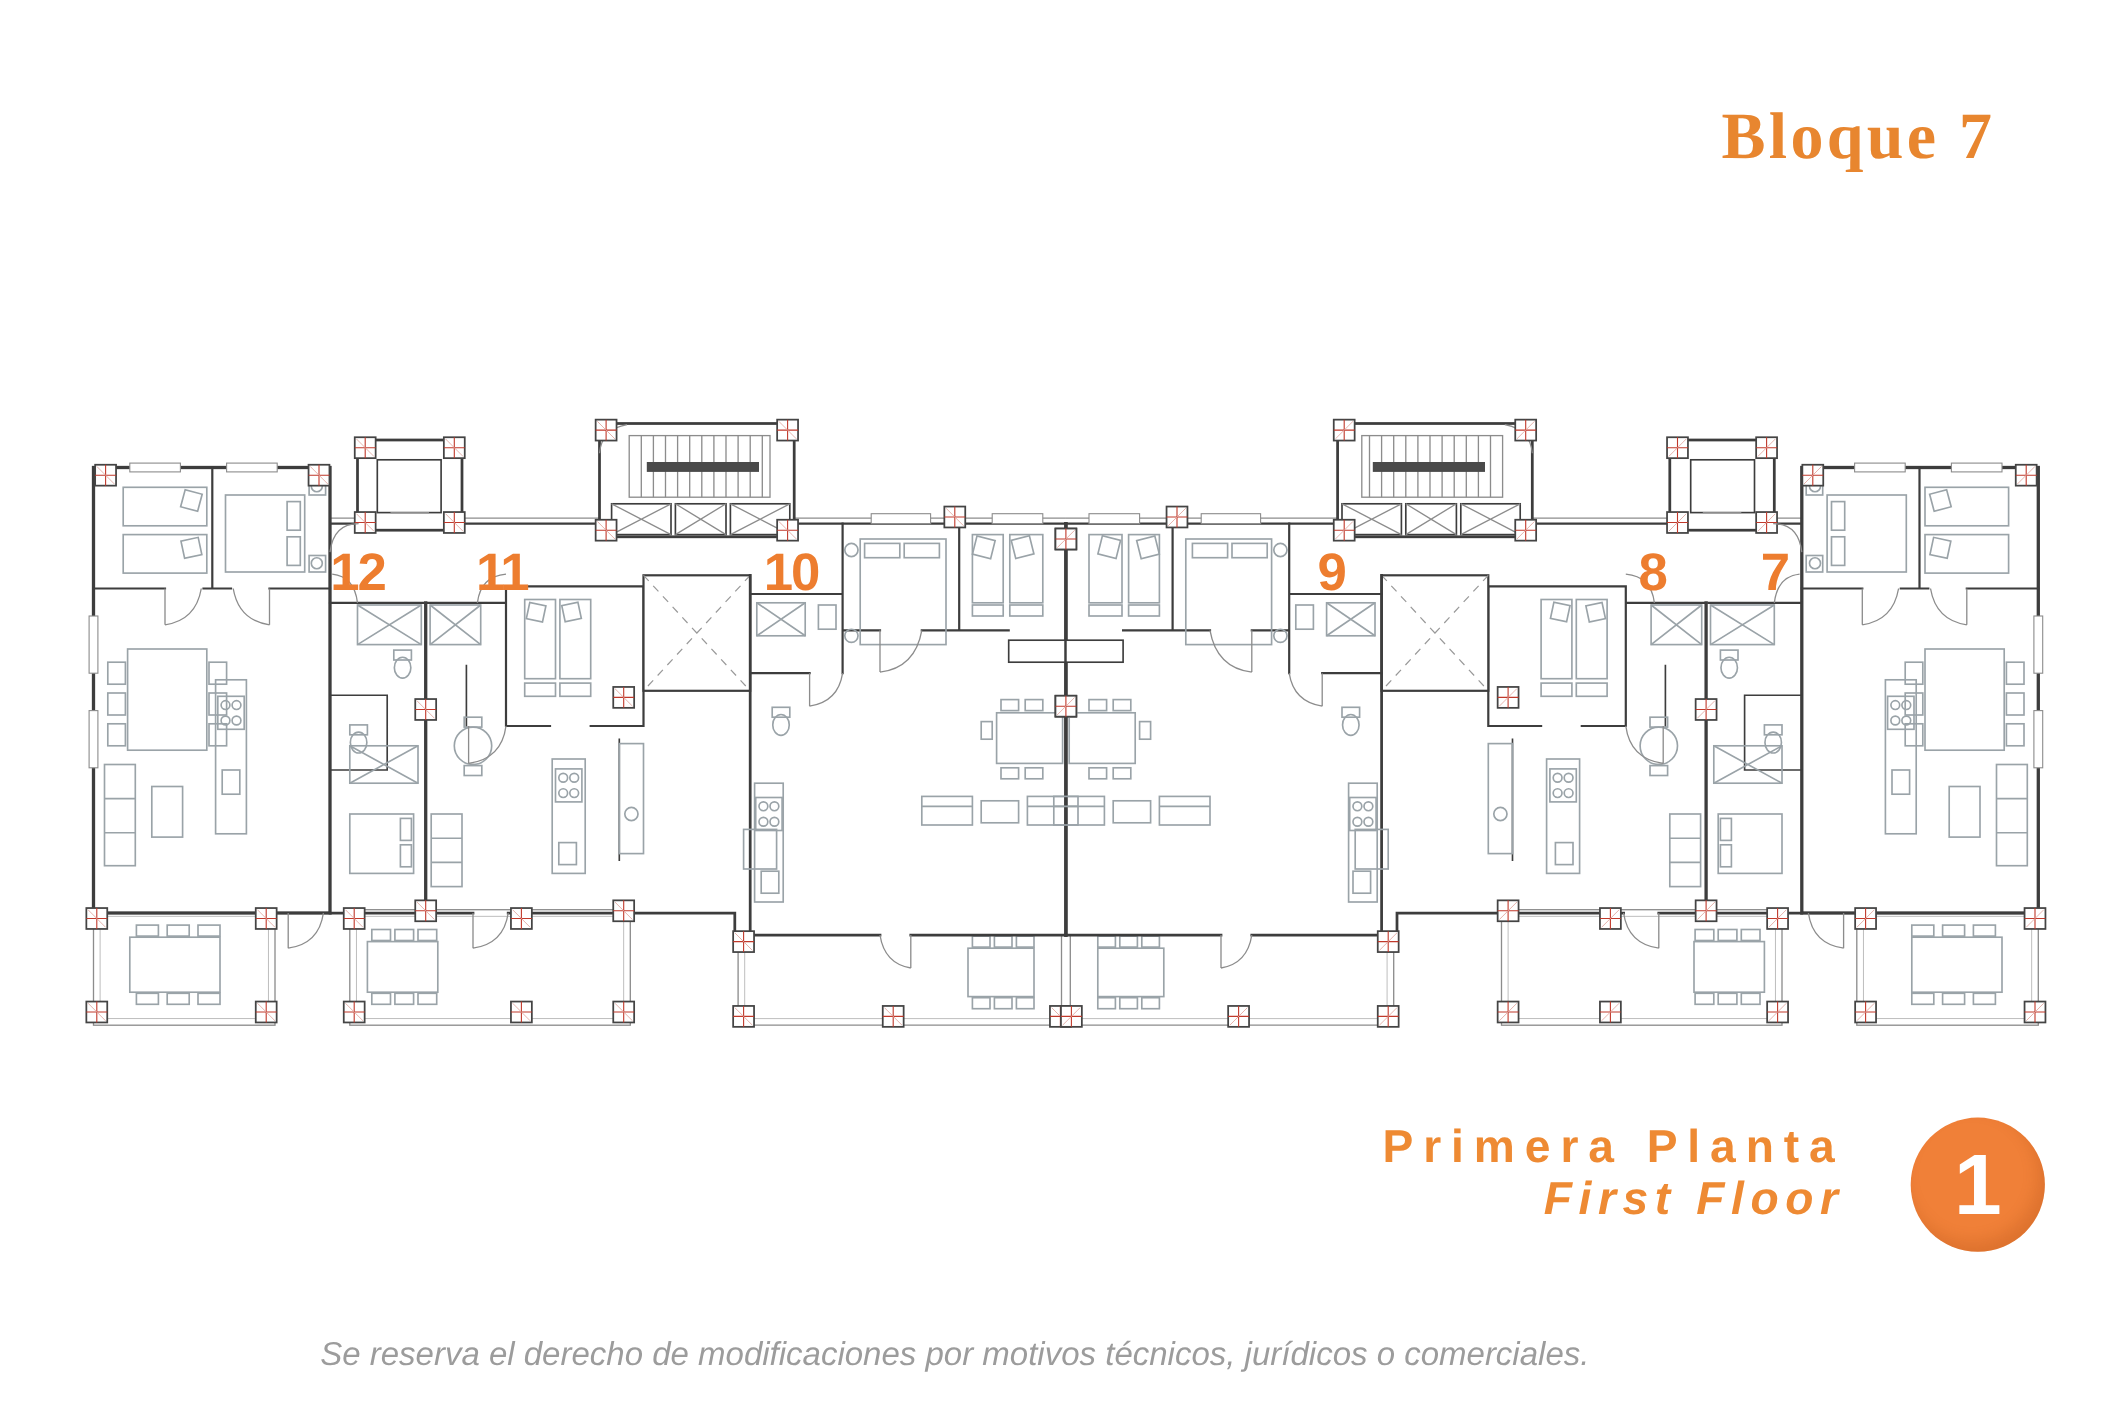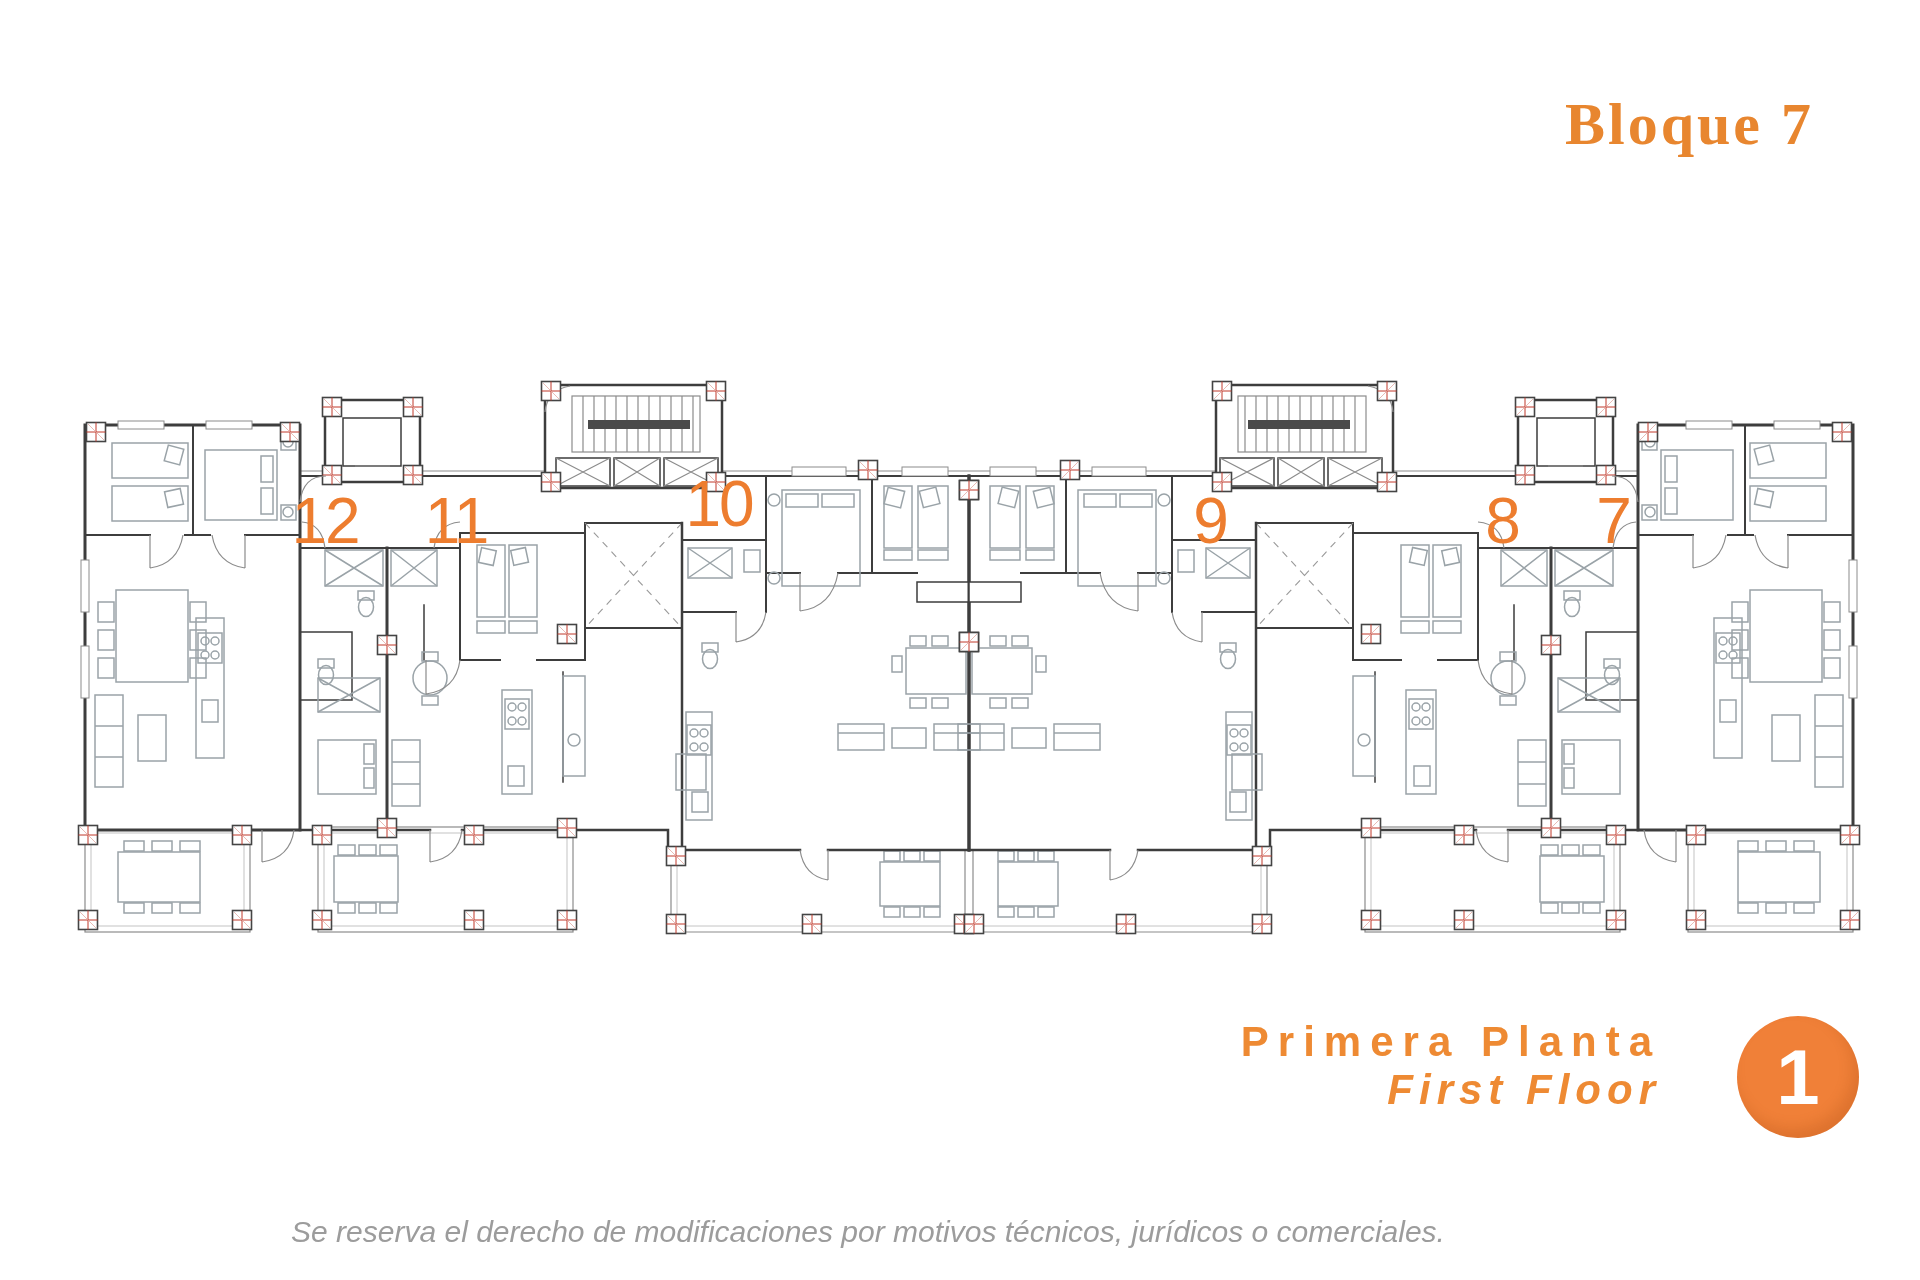--- a/index.html
+++ b/index.html
@@ -1,22 +1,22 @@
 <!DOCTYPE html>
 <html><head>
 <meta charset="utf-8">
 <style>
   html,body{margin:0;padding:0;}
   body{width:1920px;height:1280px;position:relative;background:#ffffff;overflow:hidden;
        font-family:"Liberation Sans",sans-serif;}
   .title{position:absolute;top:90px;right:106px;font-family:"Liberation Serif",serif;
          font-weight:bold;font-size:60px;color:#E8862F;letter-spacing:3px;}
-  .unit-label{position:absolute;transform:translate(-50%,-50%);font-weight:normal;
-         font-size:64px;color:#ED7D2F;letter-spacing:-2px;}
-  .floor-labels{position:absolute;top:1018px;right:259px;text-align:right;color:#EE8A33;}
+  .unit-label{position:absolute;transform:translate(-50%,-50%);font-weight:bold;
+         font-size:48px;color:#ED7D2F;letter-spacing:-2px;}
+  .floor-labels{position:absolute;top:1018px;right:243px;text-align:right;color:#EE8A33;}
   .fl-es{font-size:42px;font-weight:bold;letter-spacing:9px;}
   .fl-en{font-size:42px;font-weight:bold;font-style:italic;letter-spacing:6px;margin-top:0;}
   .badge{position:absolute;left:1737px;top:1016px;width:122px;height:122px;border-radius:50%;
          background:#F08038;display:flex;align-items:center;justify-content:center;
          color:#ffffff;font-size:78px;font-weight:bold;
          box-shadow:inset -6px -9px 14px rgba(150,60,10,0.20);}
   .footer{position:absolute;top:1212px;left:868px;transform:translateX(-50%);width:1400px;
           text-align:center;font-style:italic;color:#9C9C9C;font-size:30px;line-height:39px;}
   svg{position:absolute;left:0;top:0;}
   
@@ -344,21 +344,21 @@
   <g>
     <use href="#half-plan" transform="translate(1938 0) scale(-1 1)"></use>
   </g>
 </svg>
 
 <div class="title">Bloque 7</div>
 
 <div>
   <span class="unit-label" style="left:325px;top:521px;">12</span>
   <span class="unit-label" style="left:436px;top:521px;margin-left:20px;">11</span>
-  <span class="unit-label" style="left:719px;top:504px;">10</span>
+  <span class="unit-label" style="left:719px;top:521px;">10</span>
   <span class="unit-label" style="left:1210px;top:521px;">9</span>
   <span class="unit-label" style="left:1502px;top:521px;">8</span>
   <span class="unit-label" style="left:1613px;top:521px;">7</span>
 </div>
 
 <div class="floor-labels">
   <div class="fl-es">Primera Planta</div>
   <div class="fl-en">First Floor</div>
 </div>
 

